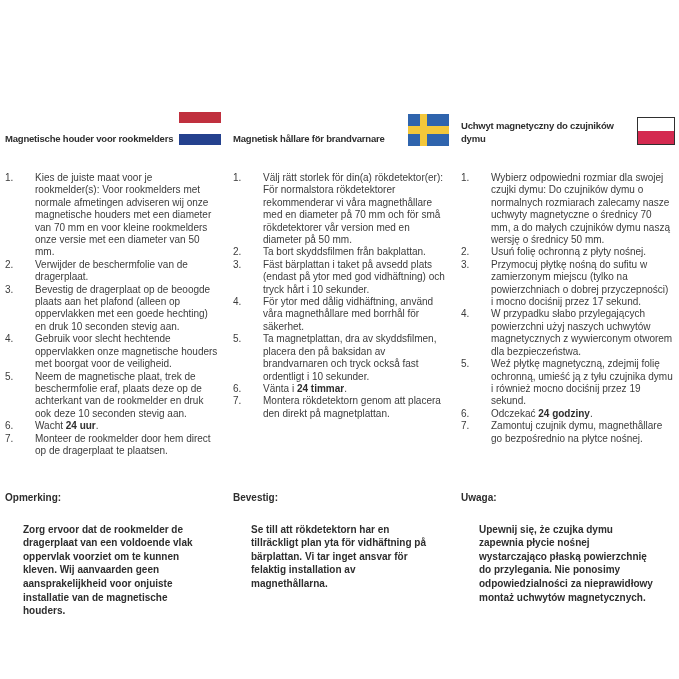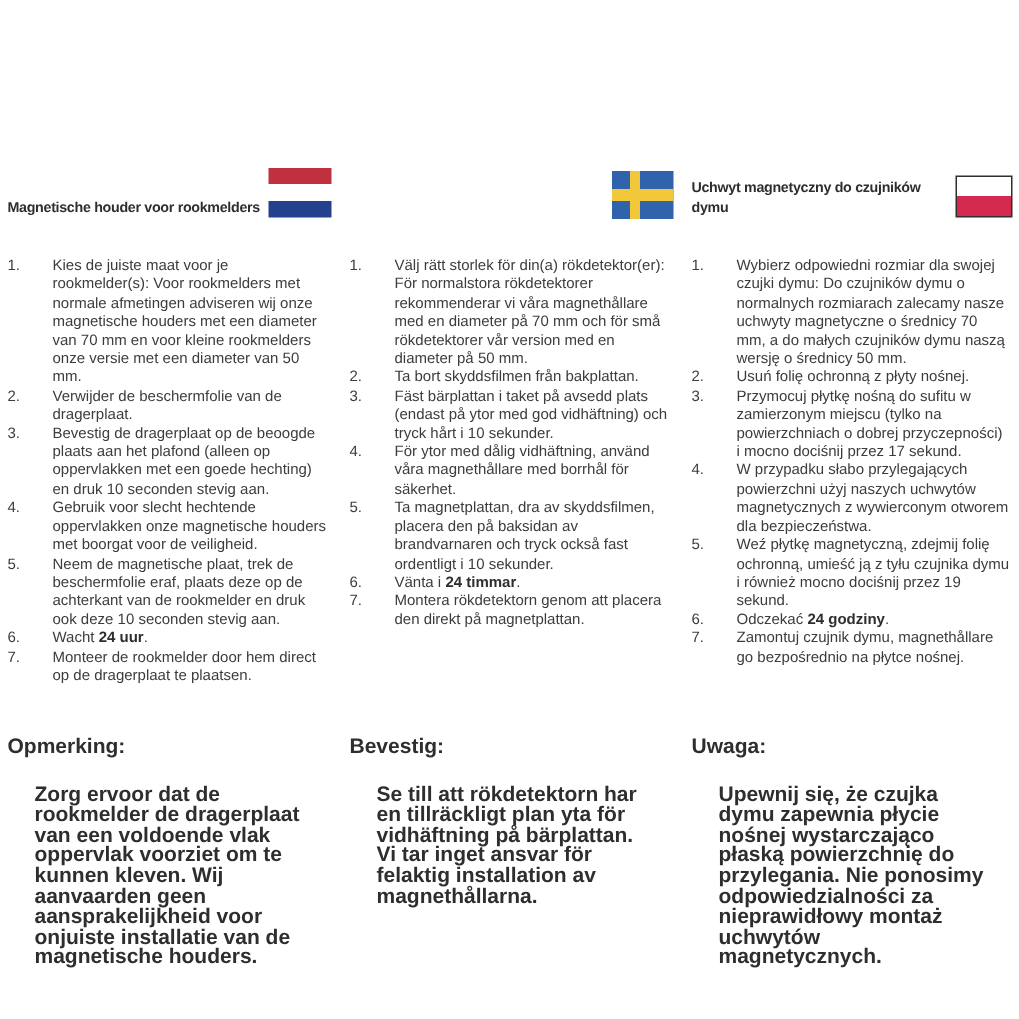--- a/index.html
+++ b/index.html
@@ -41,21 +41,21 @@
   }
 
   .steps{position:absolute;top:172px;left:0;right:0;font-size:10px;line-height:12.4px;}
   .step{display:flex;}
   .step .num{width:30px;flex-shrink:0;}
   .step .txt{flex:1;padding-right:2px;}
   .step strong{font-weight:bold;color:#2e2e2e;}
 
   .note{
     position:absolute;top:491px;left:0;right:0;
-    font-size:14px;line-height:13.6px;
+    font-size:10px;line-height:13.6px;
     font-weight:bold;color:#2e2e2e;
   }
   .note-heading{margin:0;}
   .note-body{margin:18px;}
 </style>
 </head>
 <body>
 
 <div class="page">
 
@@ -95,20 +95,21 @@
         </div>
       </div>
     <div class="note">
       <p class="note-heading">Opmerking:</p>
       <p class="note-body">Zorg ervoor dat de rookmelder de dragerplaat van een voldoende vlak oppervlak voorziet om te kunnen kleven. Wij aanvaarden geen aansprakelijkheid voor onjuiste installatie van de magnetische houders.</p>
     </div>
   </section>
 
   <section class="column col-se">
     <div class="header">
+      <h2 class="title">Magnetisk hållare för brandvarnare</h2>
       <span class="flag flag-se"></span>
     </div>
     <div class="steps">
         <div class="step">
           <span class="num">1.</span>
           <span class="txt">Välj rätt storlek för din(a) rökdetektor(er): För normalstora rökdetektorer rekommenderar vi våra magnethållare med en diameter på 70 mm och för små rökdetektorer vår version med en diameter på 50 mm.</span>
         </div>
         <div class="step">
           <span class="num">2.</span>
           <span class="txt">Ta bort skyddsfilmen från bakplattan.</span>

